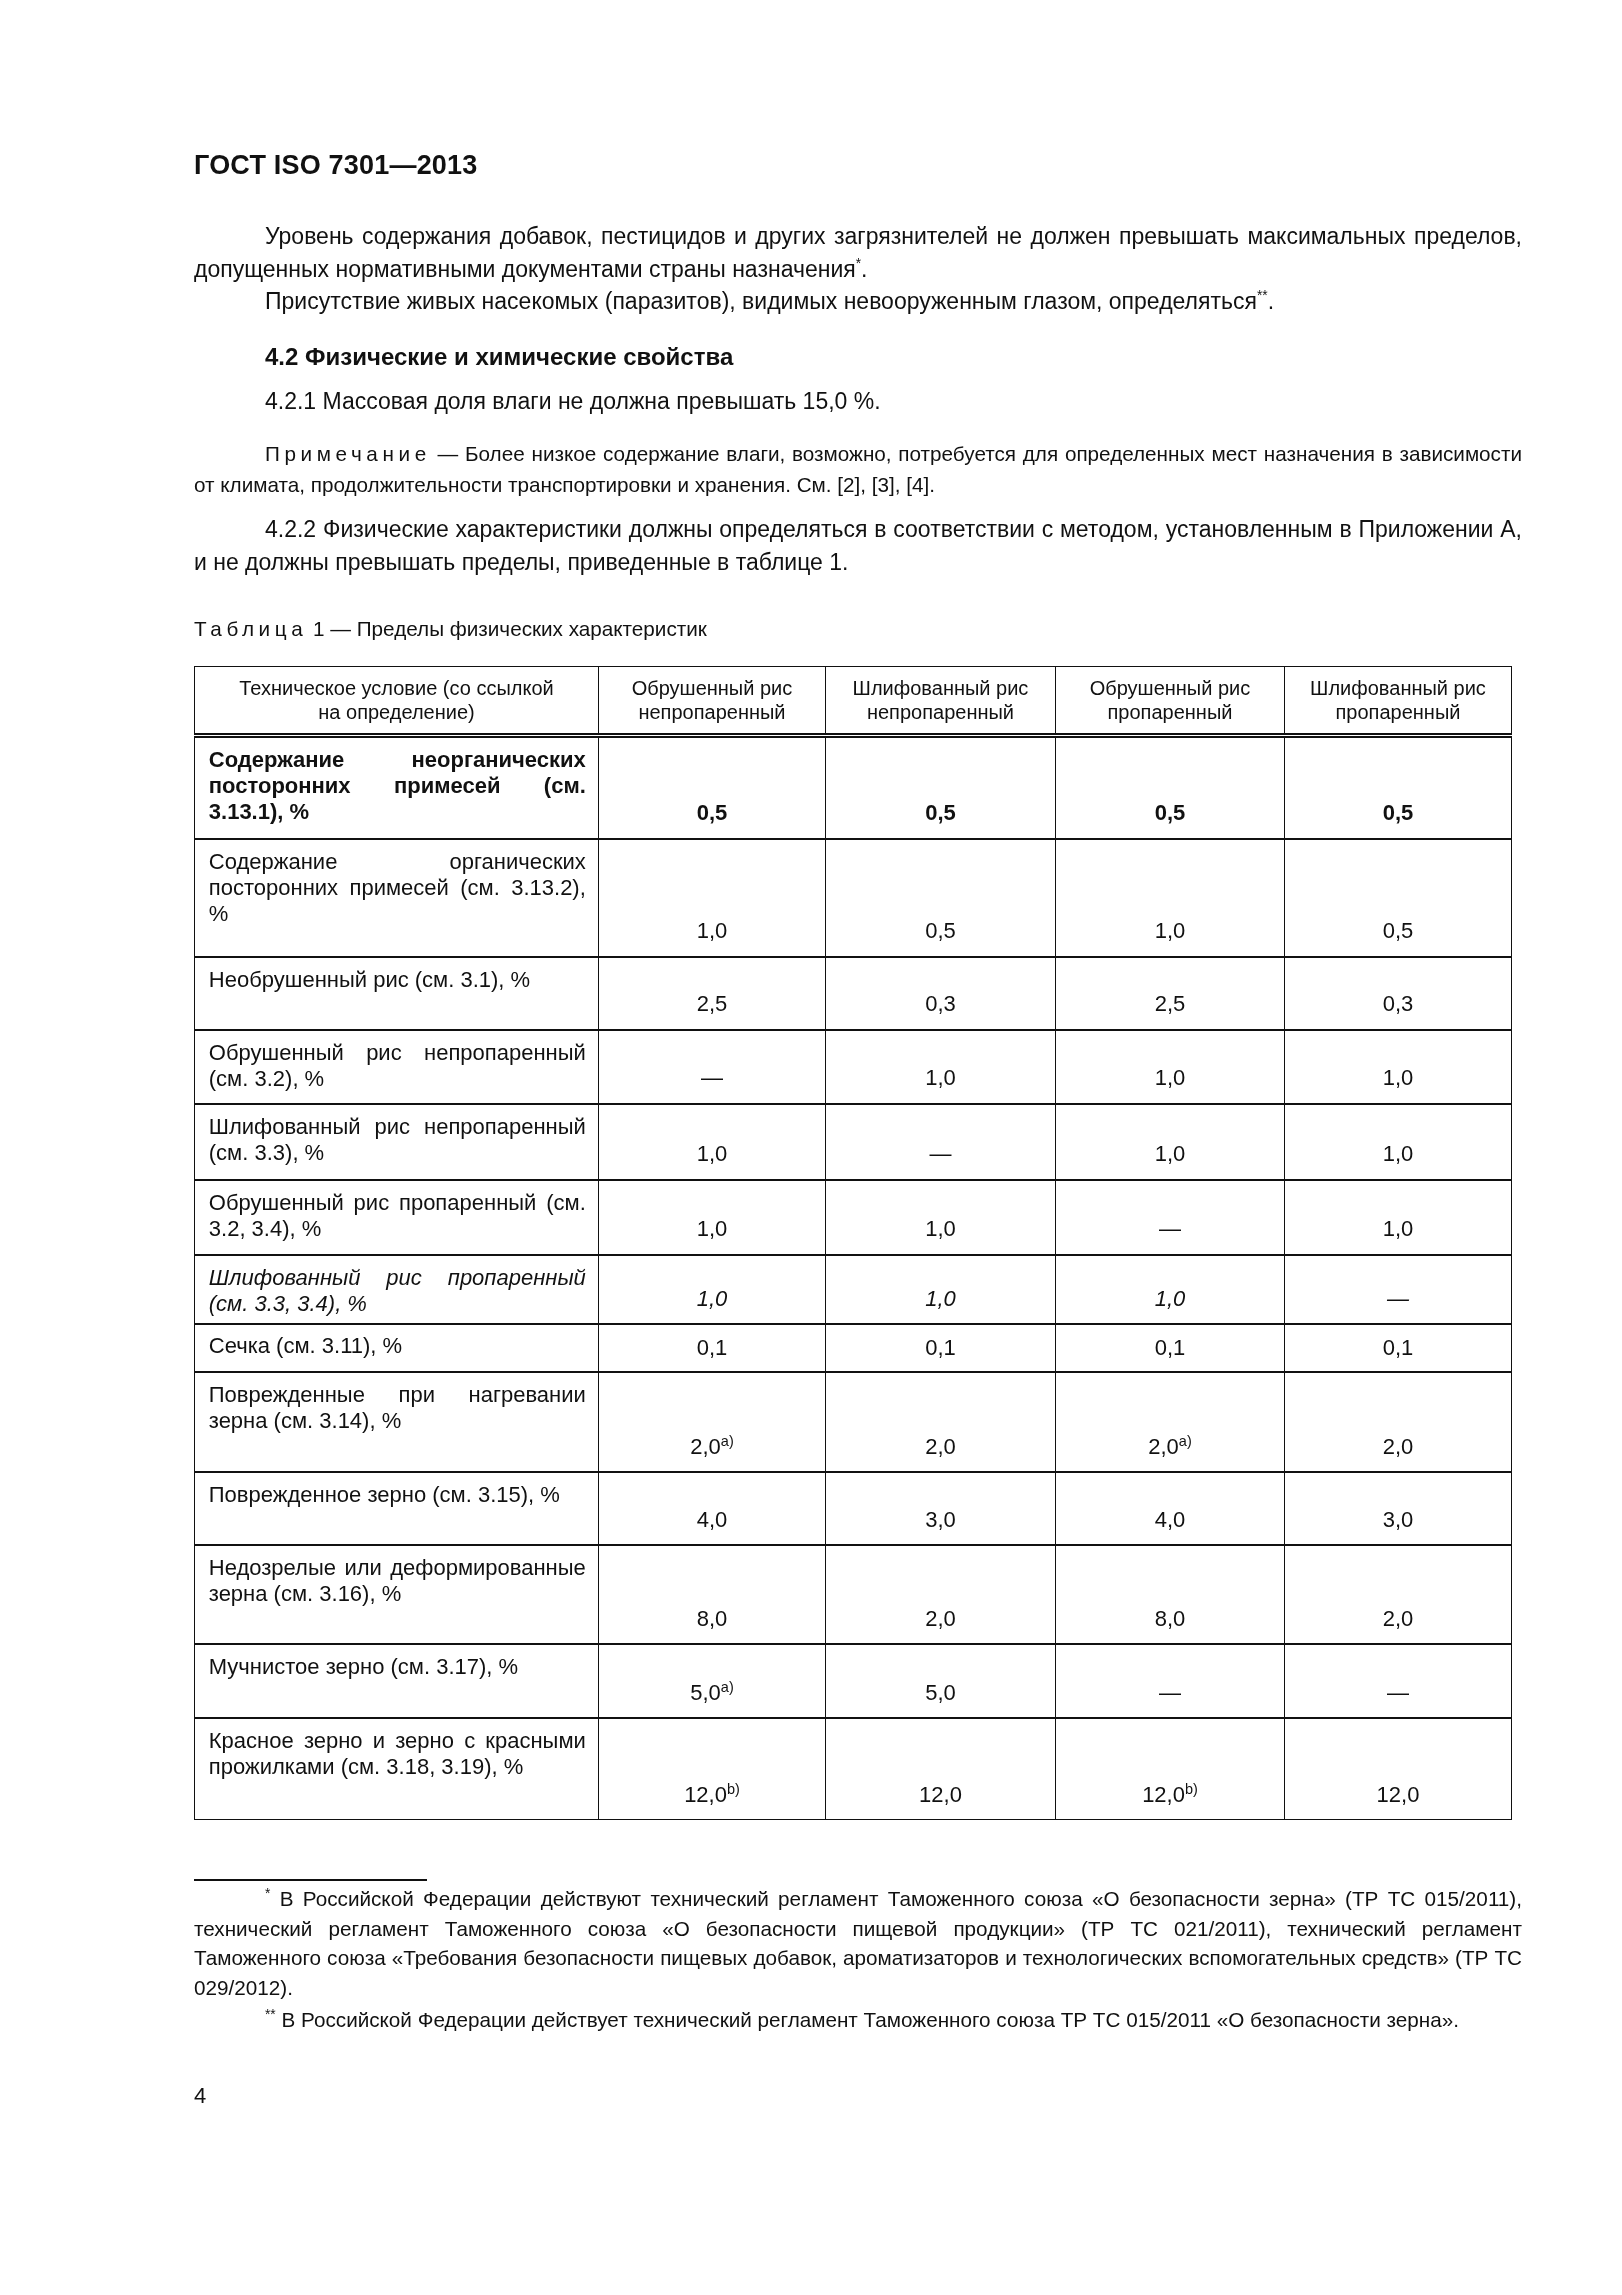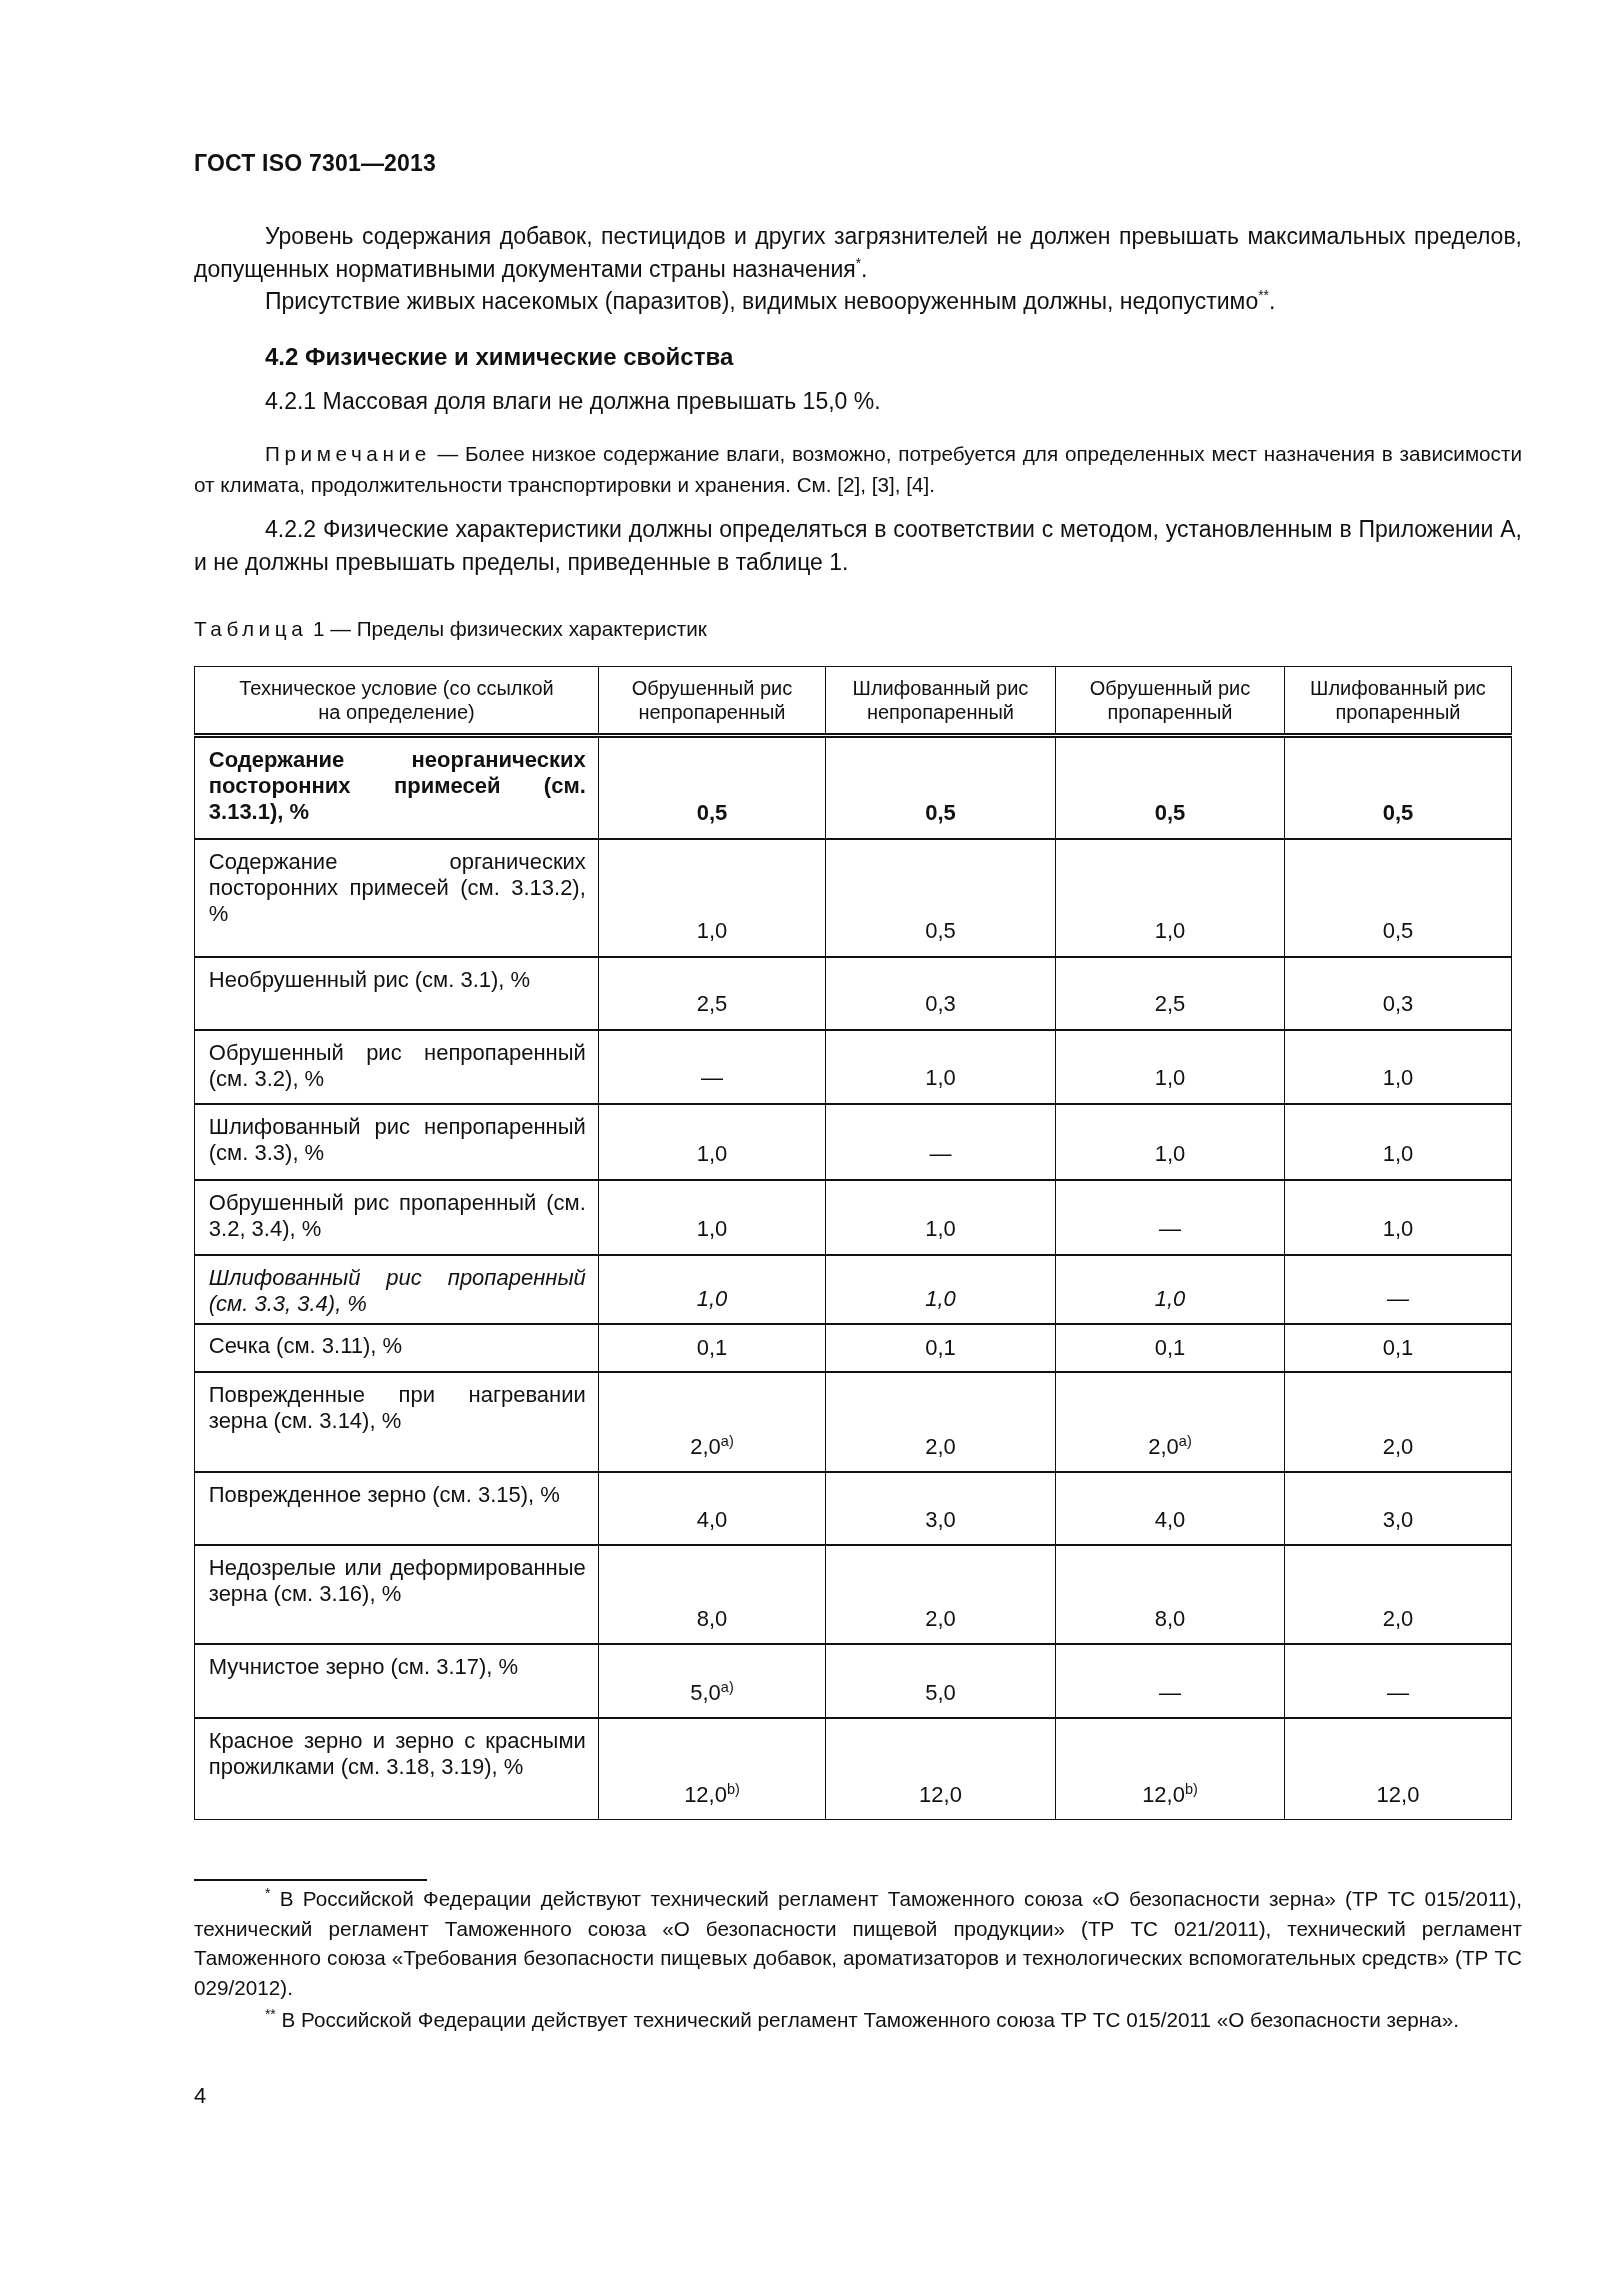--- a/index.html
+++ b/index.html
@@ -1,19 +1,19 @@
 <!DOCTYPE html>
 <html style="font-size:12.2px"><head>
 <meta charset="utf-8">
 <style>
   html, body { margin: 0; padding: 0; background: #ffffff; }
   body { width: 1623px; height: 2295px; position: relative; overflow: hidden;
          font-family: "Liberation Sans", "DejaVu Sans", sans-serif; color: #111; }
   .abs { position: absolute; }
-  .doc-header { left: 194px; top: 150px; font-size: 23px; font-weight: bold; letter-spacing: 0.2px; }
+  .doc-header { left: 194px; top: 150px; font-size: 27px; font-weight: bold; letter-spacing: 0.2px; }
   .para { position: absolute; left: 194px; width: 1328px; font-size: 23px; line-height: 33px;
           text-align: justify; text-align-last: left; }
   .para.indent { text-indent: 71px; }
   .para .sup { font-size: 13.8px; vertical-align: super; line-height: 0; }
   .h2 { position: absolute; left: 265px; font-size: 24px; font-weight: bold; }
   .note { position: absolute; left: 194px; width: 1328px; font-size: 20.7px; line-height: 31px;
           text-align: justify; text-align-last: left; text-indent: 71px; }
   .spaced { letter-spacing: 4.6px; }
   .caption { position: absolute; left: 194px; top: 617px; font-size: 20.7px; }
   table.limits { position: absolute; left: 194px; top: 666px; width: 1317px;
@@ -34,21 +34,21 @@
   .footnote .sup { font-size: 13.8px; vertical-align: super; line-height: 0; }
   .page-num { position: absolute; left: 194px; top: 2083px; font-size: 22px; }
 </style>
 </head>
 <body>
 
 <div class="abs doc-header">ГОСТ ISO 7301—2013</div>
 
 <p class="para indent" style="top:220px; margin:0;"><span>Уровень содержания добавок, пестицидов и других загрязнителей не должен превышать максимальных пределов, допущенных нормативными документами страны назначения</span><span class="sup">*</span><span>.</span></p>
 
-<p class="para indent" style="top:285px; margin:0;"><span>Присутствие живых насекомых (паразитов), видимых невооруженным должны, недопустимо</span><span class="sup">**</span><span>.</span></p>
+<p class="para indent" style="top:285px; margin:0;"><span>Присутствие живых насекомых (паразитов), видимых невооруженным глазом, определяться</span><span class="sup">**</span><span>.</span></p>
 
 <div class="h2" style="top:343px;">4.2 Физические и химические свойства</div>
 
 <p class="para indent" style="top:385px; margin:0;">4.2.1 Массовая доля влаги не должна превышать 15,0 %.</p>
 
 <p class="note" style="top:438px; margin:0;"><span class="spaced">Примечание</span><span> — Более низкое содержание влаги, возможно, потребуется для определенных мест назначения в зависимости от климата, продолжительности транспортировки и хранения. См. [2], [3], [4].</span></p>
 
 <p class="para indent" style="top:513px; margin:0;">4.2.2 Физические характеристики должны определяться в соответствии с методом, установленным в Приложении А, и не должны превышать пределы, приведенные в таблице 1.</p>
 
 <div class="caption"><span class="spaced">Таблица</span><span> 1 — Пределы физических характеристик</span></div>

